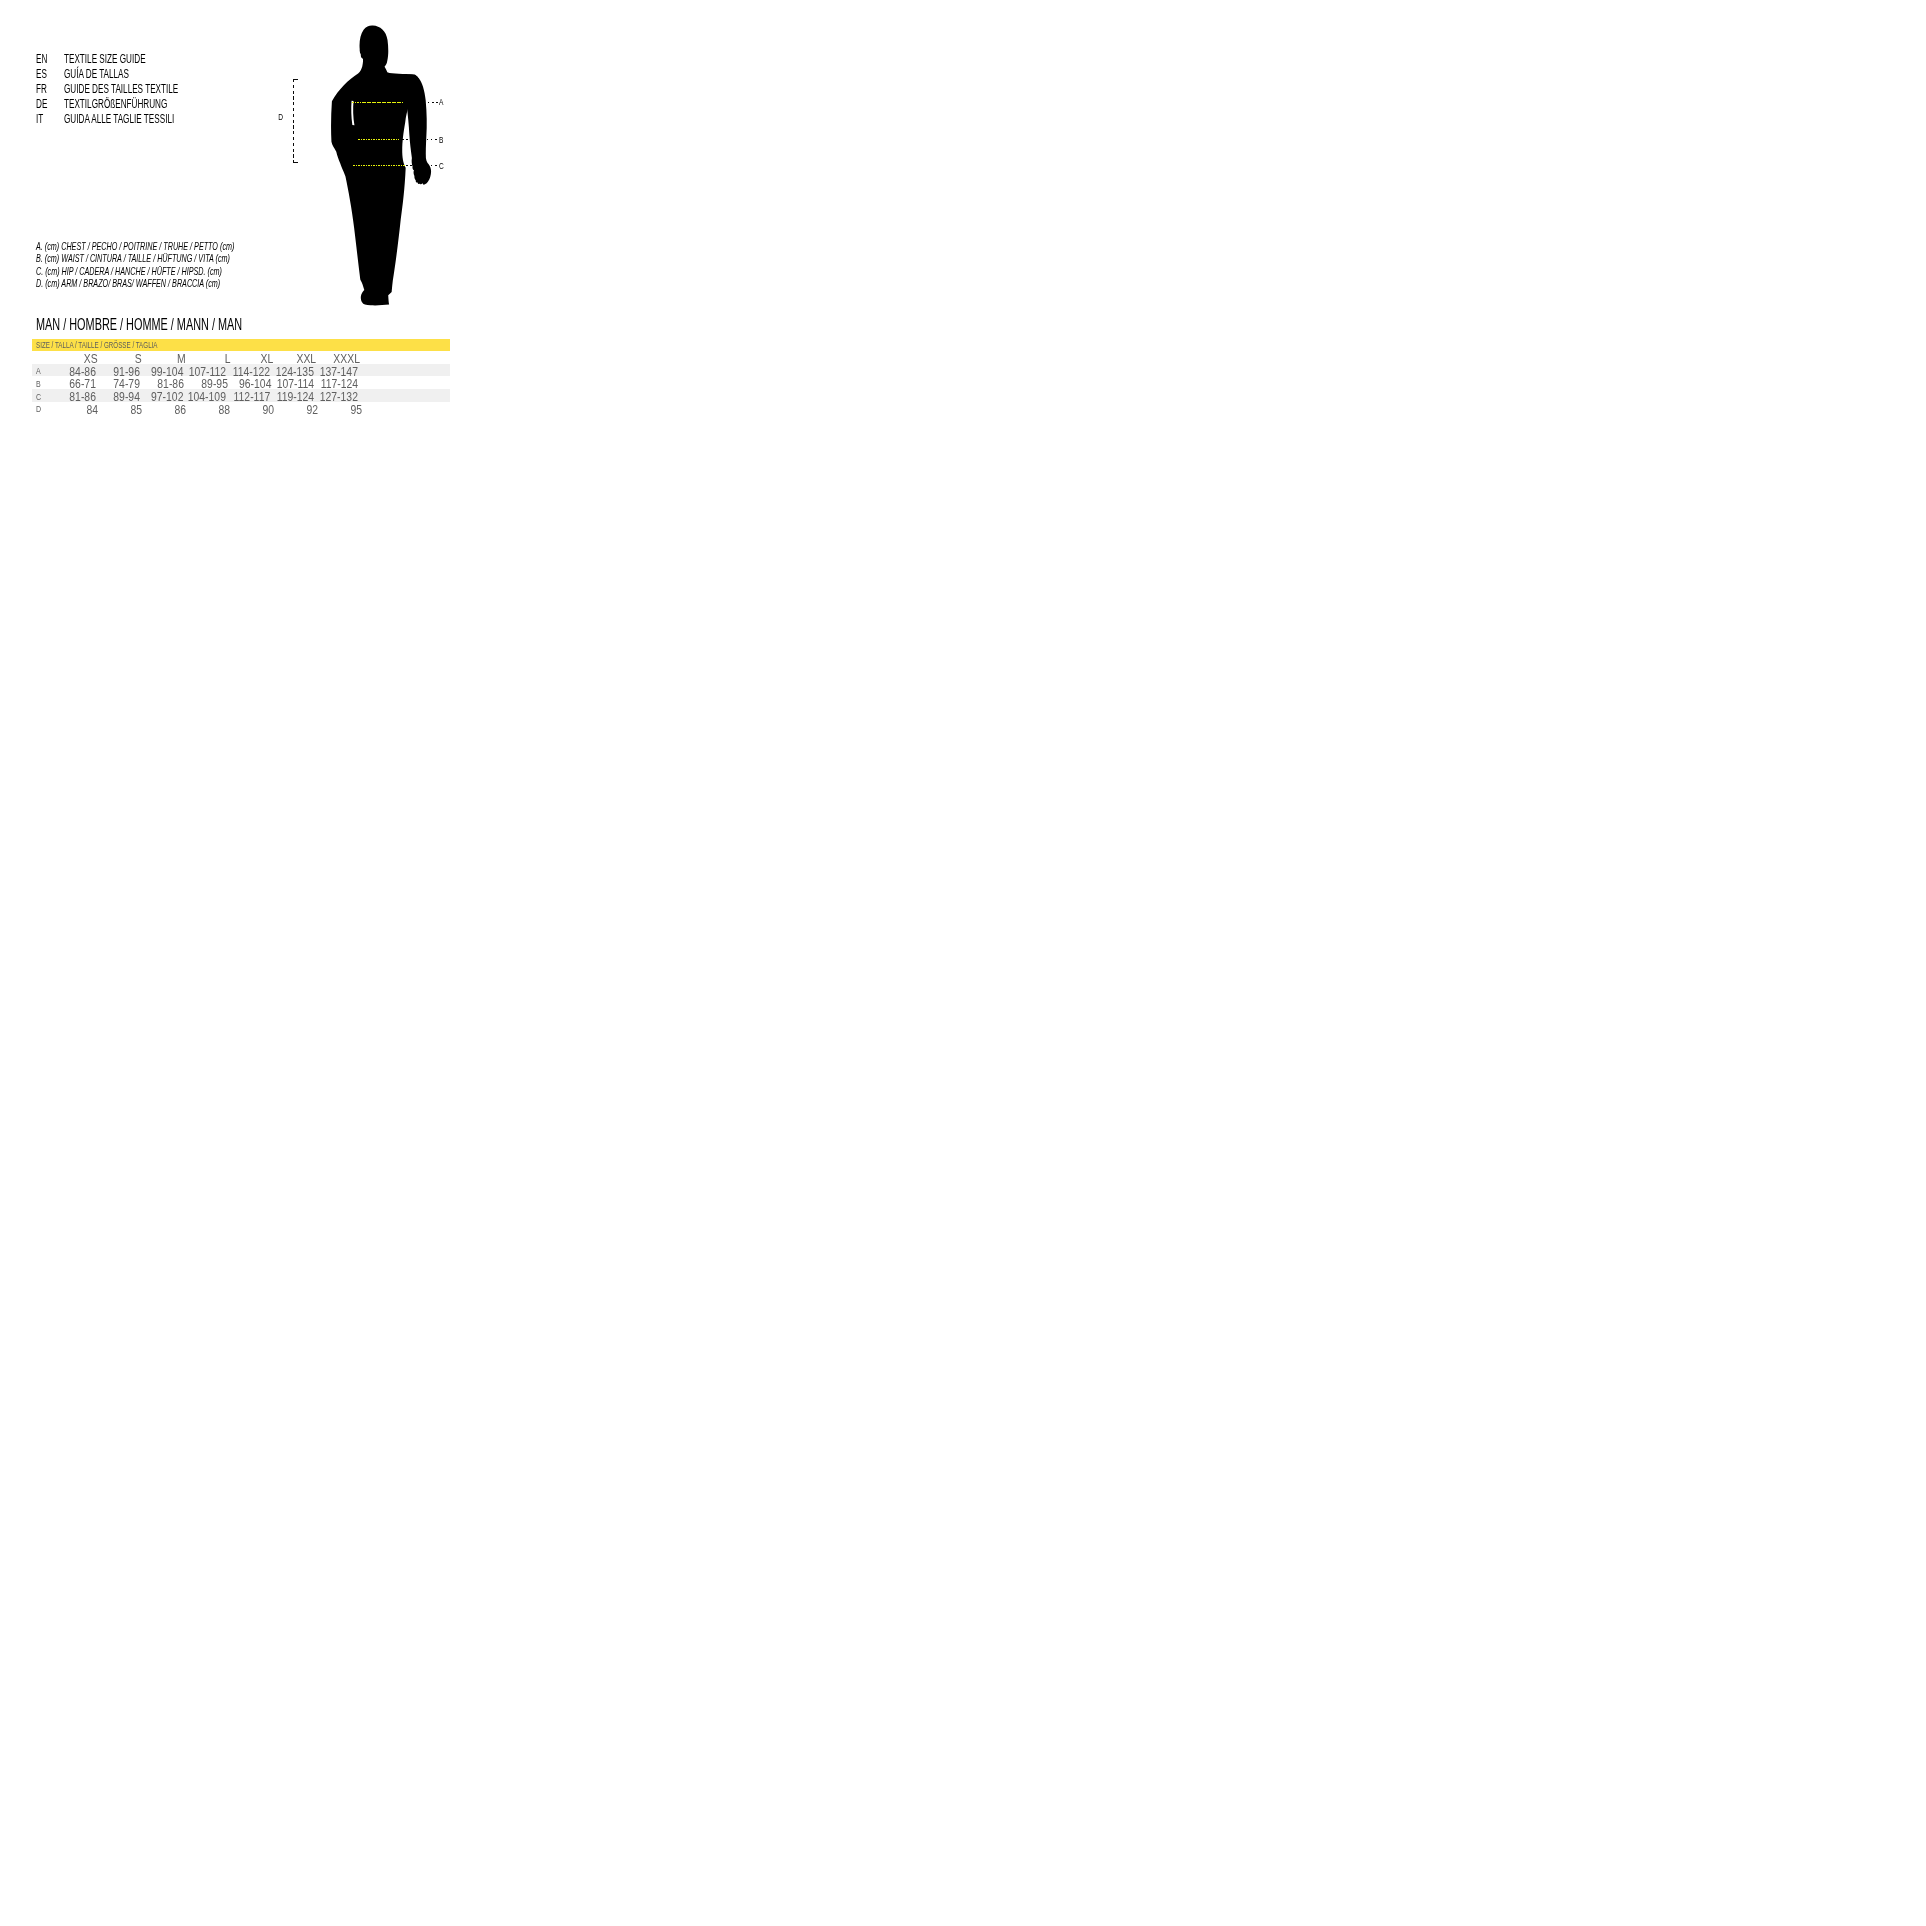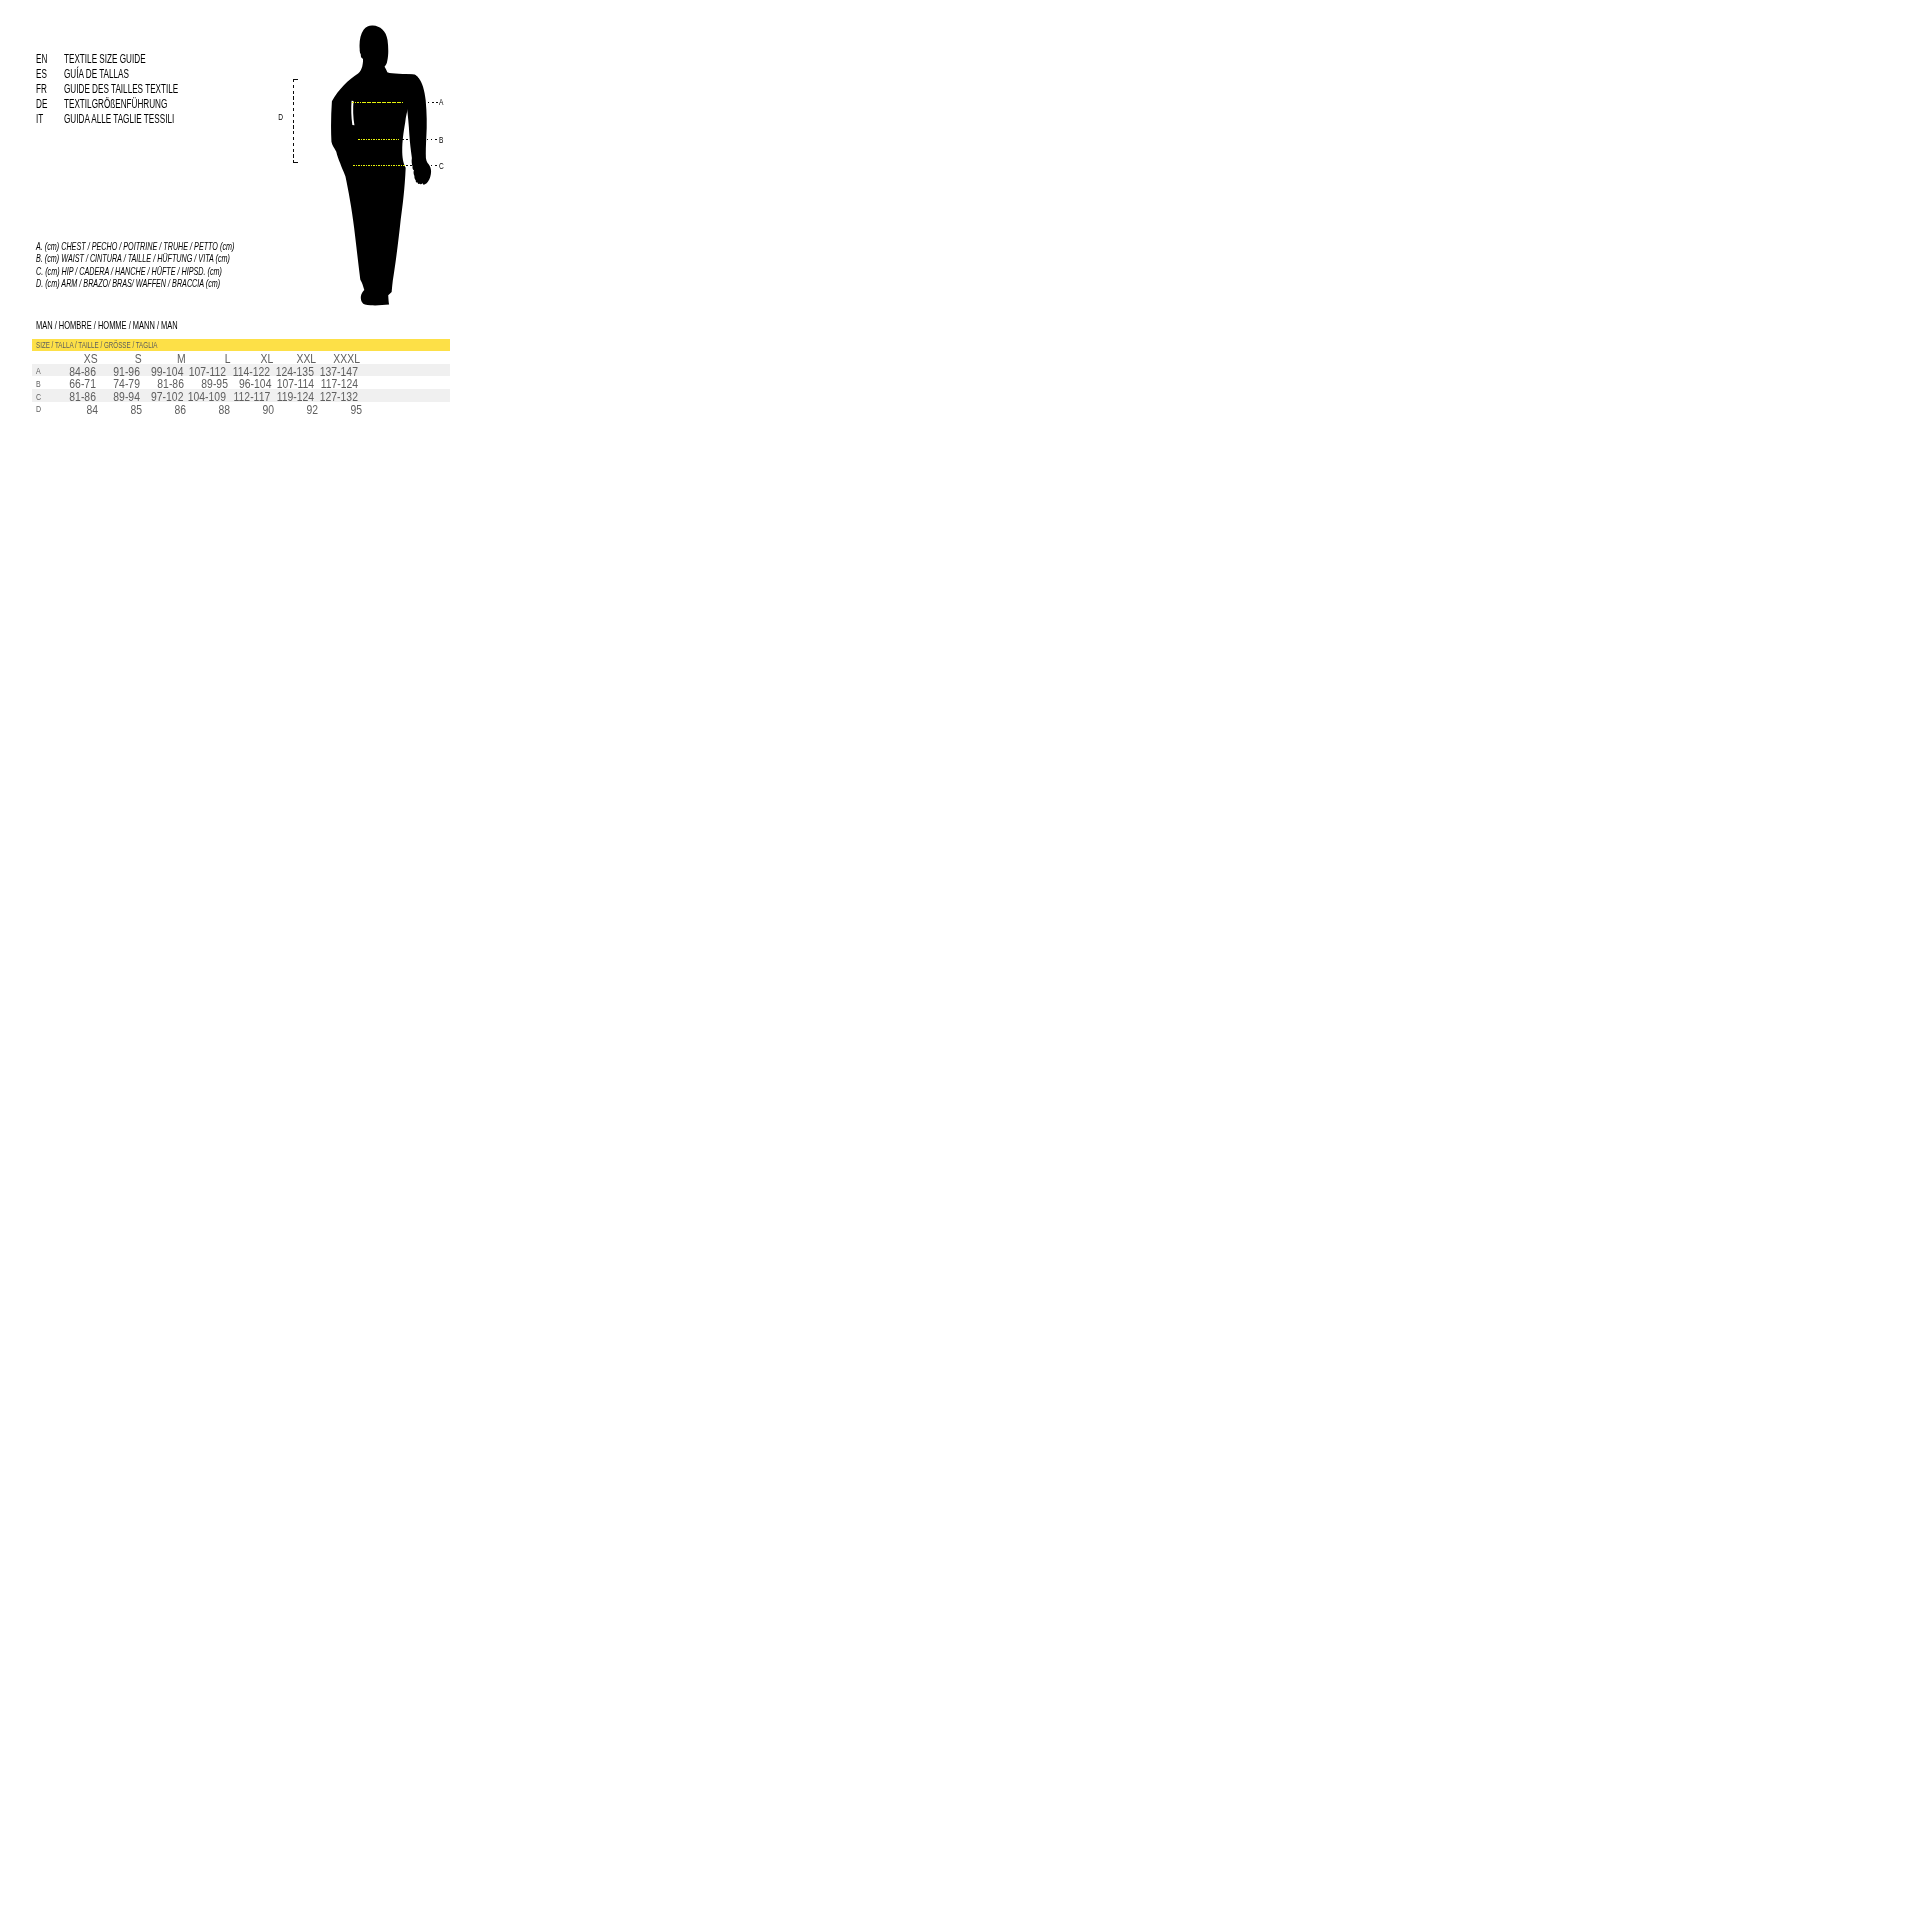--- a/index.html
+++ b/index.html
@@ -22,21 +22,21 @@
   .yline{position:absolute;height:0.9px;z-index:3;
          background:repeating-linear-gradient(90deg,#e6f20a 0 1.6px,transparent 1.6px 2.5px);}
   .dline{position:absolute;width:0.9px;z-index:1;
          background:repeating-linear-gradient(180deg,#0b0b0b 0 3.2px,transparent 3.2px 5.8px);}
   .dtick{position:absolute;width:4.2px;height:1.2px;background:#0b0b0b;z-index:1;}
   .mlabel{position:absolute;z-index:4;font-size:9.7px;height:13px;display:flex;align-items:center;}
   
   .legend{position:absolute;left:36px;top:240px;}
   .legend-row{height:12.3px;display:flex;align-items:center;font-size:10.6px;font-style:italic;}
   
-  .man-heading{position:absolute;left:36px;top:318px;height:13px;display:flex;align-items:center;font-size:11px;}
+  .man-heading{position:absolute;left:36px;top:318px;height:13px;display:flex;align-items:center;font-size:16px;}
   
   .tbl{position:absolute;left:32px;top:339px;width:418px;}
   .tbl-bar{height:12px;display:flex;align-items:center;padding-left:3.7px;box-sizing:border-box;font-size:9.2px;}
   .trow{display:grid;grid-template-columns:23px repeat(7,44px) 1fr;height:12.7px;}
   .tcell{display:flex;align-items:center;justify-content:flex-end;font-size:13px;overflow:visible;}
   .tlabel{display:flex;align-items:center;justify-content:flex-start;padding-left:4.2px;font-size:8.8px;}
 </style>
 </head>
 <body>
 

